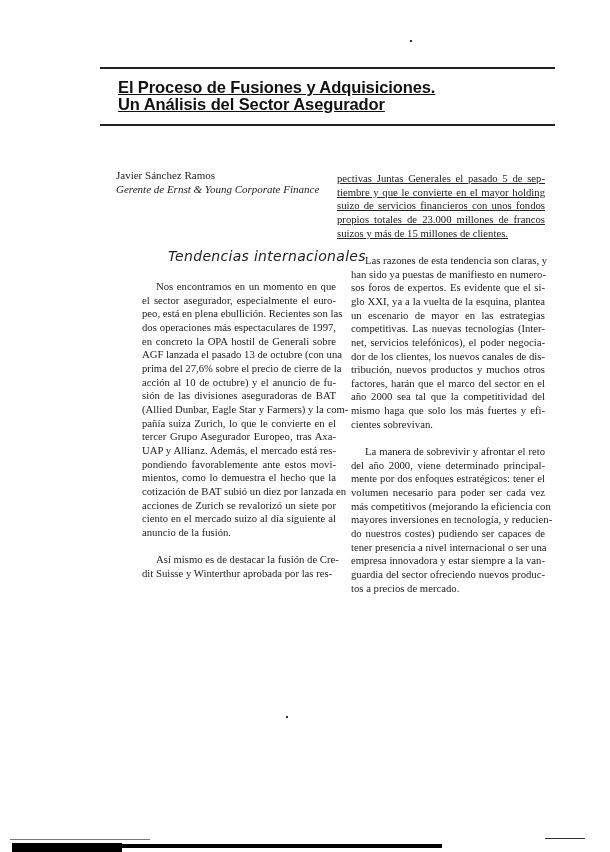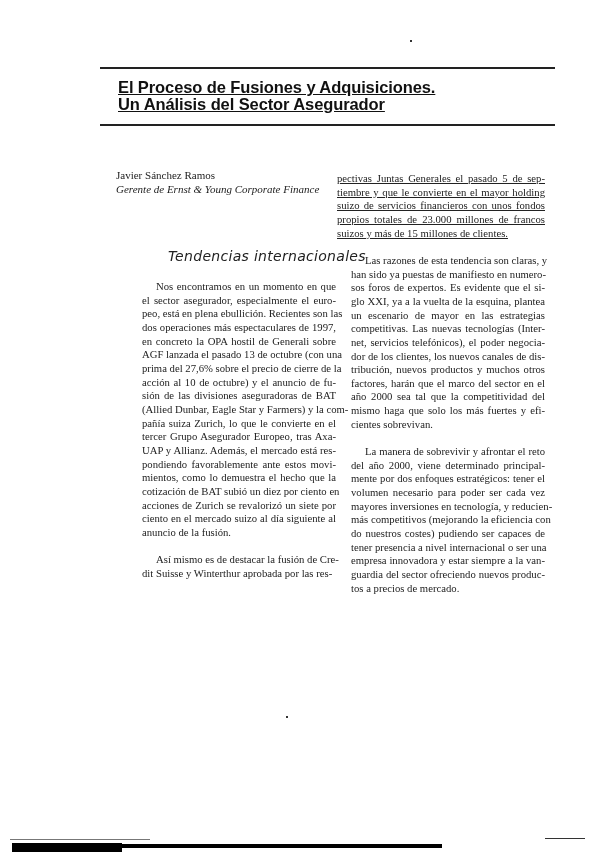--- a/index.html
+++ b/index.html
@@ -65,21 +65,21 @@
       <span class="ln">AGF lanzada el pasado 13 de octubre (con una</span>
       <span class="ln">prima del 27,6% sobre el precio de cierre de la</span>
       <span class="ln">acción al 10 de octubre) y el anuncio de fu-</span>
       <span class="ln">sión de las divisiones aseguradoras de BAT</span>
       <span class="ln">(Allied Dunbar, Eagle Star y Farmers) y la com-</span>
       <span class="ln">pañía suiza Zurich, lo que le convierte en el</span>
       <span class="ln">tercer Grupo Asegurador Europeo, tras Axa-</span>
       <span class="ln">UAP y Allianz. Además, el mercado está res-</span>
       <span class="ln">pondiendo favorablemente ante estos movi-</span>
       <span class="ln">mientos, como lo demuestra el hecho que la</span>
-      <span class="ln">cotización de BAT subió un diez por ciento en</span>
+      <span class="ln">cotización de BAT subió un diez por lanzada en</span>
       <span class="ln">acciones de Zurich se revalorizó un siete por</span>
       <span class="ln">ciento en el mercado suizo al día siguiente al</span>
       <span class="ln last">anuncio de la fusión.</span>
     </p>
     <p>
       <span class="ln" style="padding-left: 14px;">Así mismo es de destacar la fusión de Cre-</span>
       <span class="ln last">dit Suisse y Winterthur aprobada por las res-</span>
     </p>
   </div>
 
@@ -104,22 +104,22 @@
       <span class="ln">factores, harán que el marco del sector en el</span>
       <span class="ln">año 2000 sea tal que la competitividad del</span>
       <span class="ln">mismo haga que solo los más fuertes y efi-</span>
       <span class="ln last">cientes sobrevivan.</span>
     </p>
     <p>
       <span class="ln" style="padding-left: 14px;">La manera de sobrevivir y afrontar el reto</span>
       <span class="ln">del año 2000, viene determinado principal-</span>
       <span class="ln">mente por dos enfoques estratégicos: tener el</span>
       <span class="ln">volumen necesario para poder ser cada vez</span>
+      <span class="ln">más competitivos (mejorando la eficiencia con</span>
       <span class="ln">mayores inversiones en tecnología, y reducien-</span>
-      <span class="ln">más competitivos (mejorando la eficiencia con</span>
       <span class="ln">do nuestros costes) pudiendo ser capaces de</span>
       <span class="ln">tener presencia a nivel internacional o ser una</span>
       <span class="ln">empresa innovadora y estar siempre a la van-</span>
       <span class="ln">guardia del sector ofreciendo nuevos produc-</span>
       <span class="ln last">tos a precios de mercado.</span>
     </p>
   </div>
 
 <div class="dot" style="left:410px; top:40px; width:2px; height:2px;"></div>
 <div class="dot" style="left:286px; top:716px; width:2px; height:2px;"></div>

